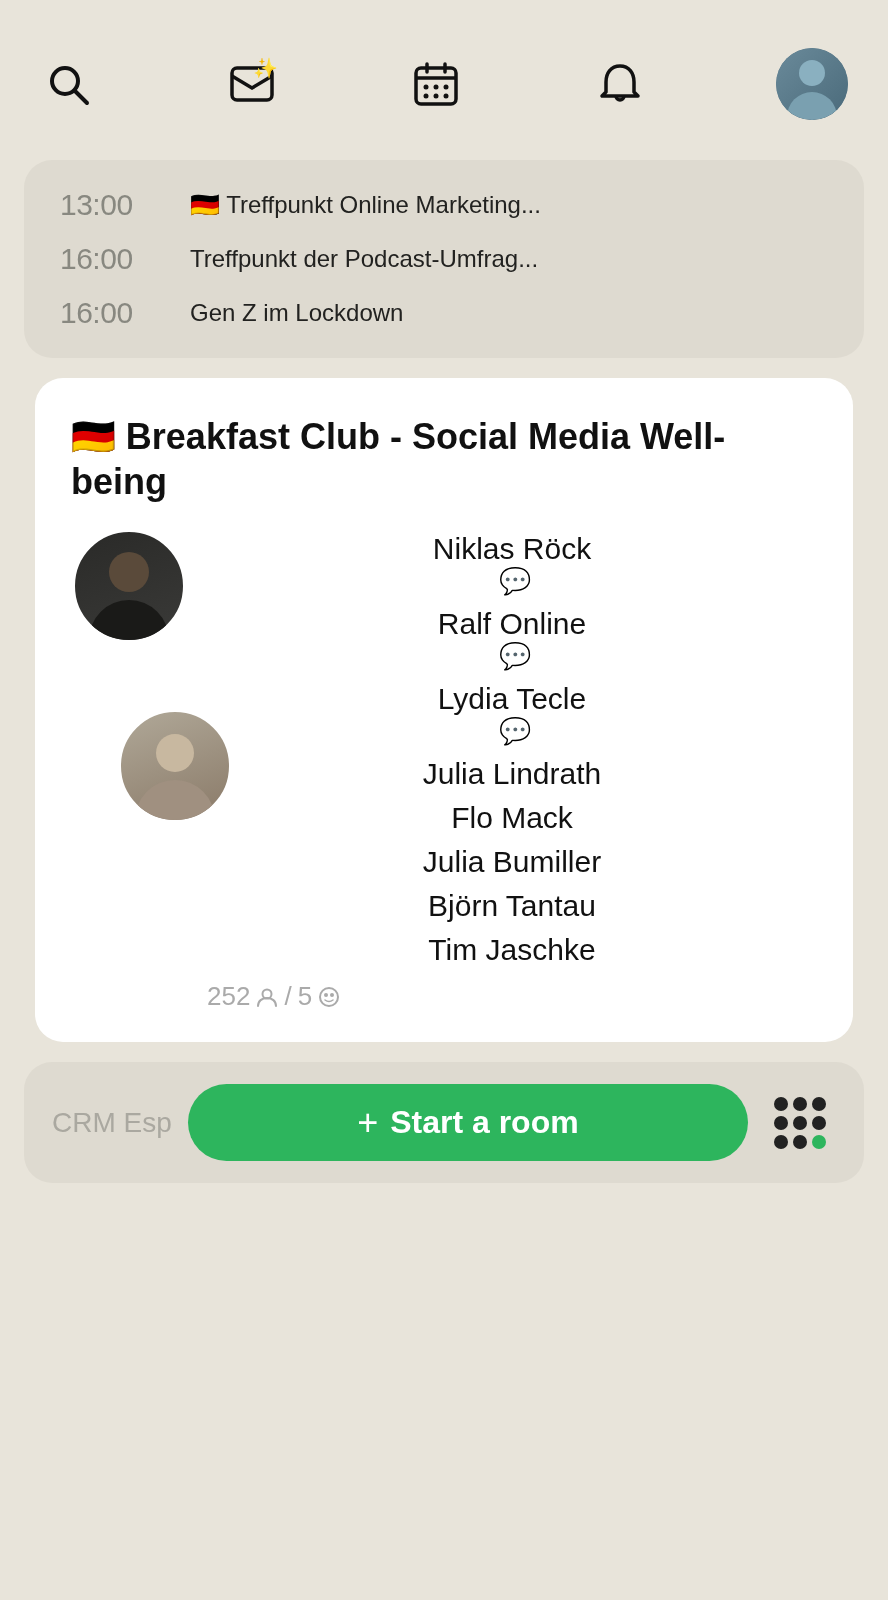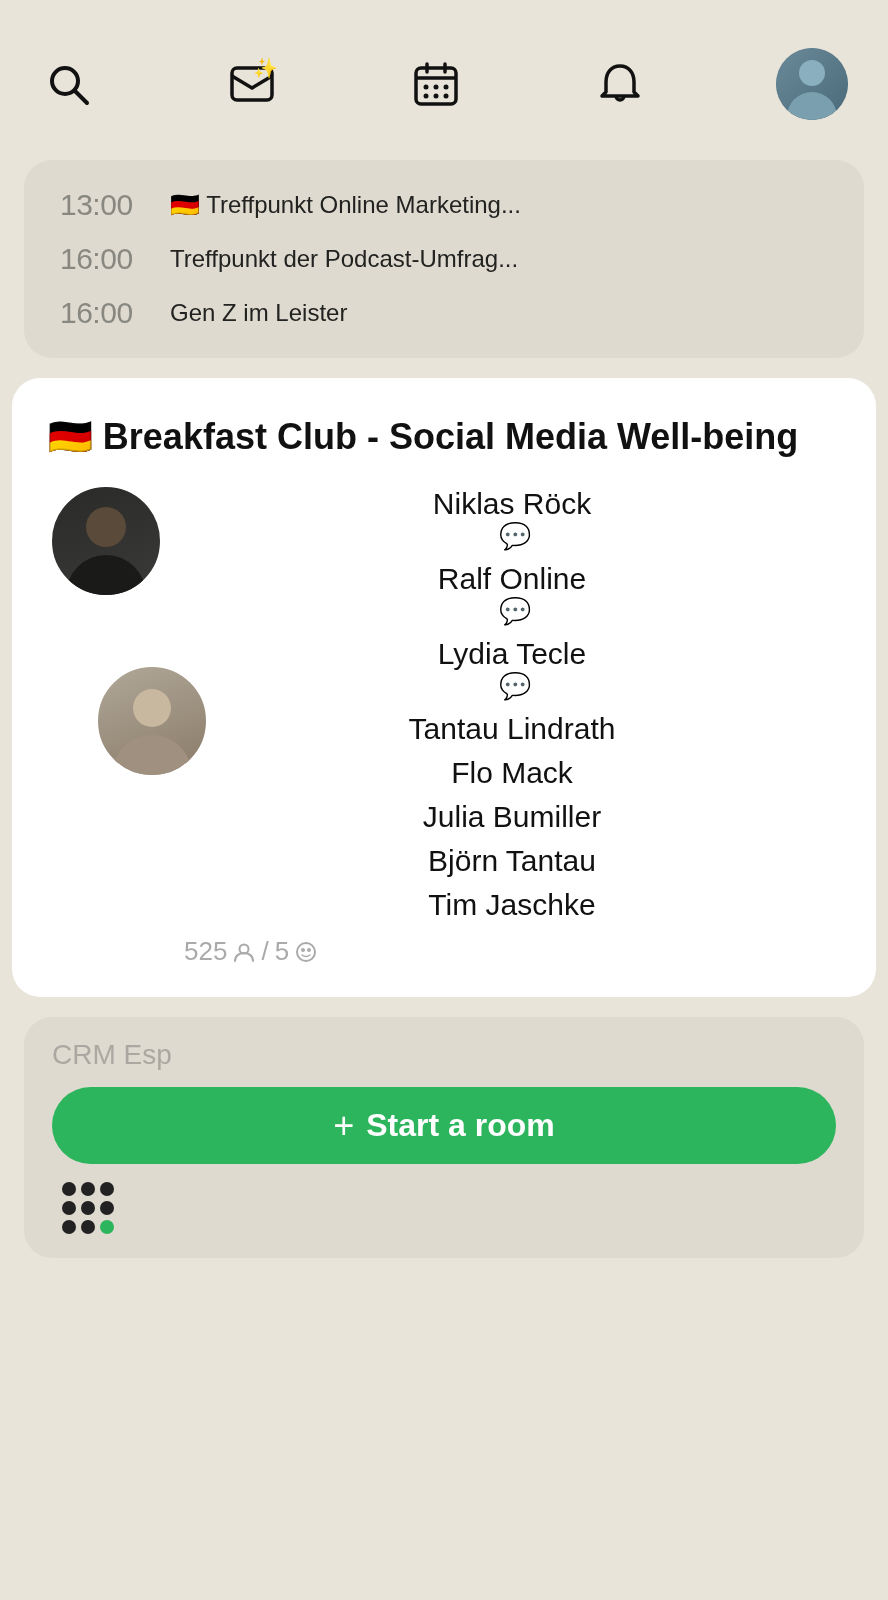--- a/index.html
+++ b/index.html
@@ -95,20 +95,21 @@
       background-color: #dedad0;
       border-radius: 28px;
       margin: 16px 24px;
       padding: 28px 36px;
     }
 
     .event-row {
       display: flex;
       align-items: center;
       margin-bottom: 20px;
+      gap: 20px;
     }
     .event-row:last-child {
       margin-bottom: 0;
     }
 
     .event-time {
       color: #888880;
       font-size: 30px;
       font-weight: 400;
       min-width: 110px;
@@ -119,21 +120,21 @@
       color: #222220;
       font-size: 24px;
       font-weight: 400;
       flex: 1;
     }
 
     
     .room-card {
       background-color: #ffffff;
       border-radius: 28px;
-      margin: 20px 12px;
+      margin: 20px 35px;
       padding: 36px 36px 30px 36px;
     }
 
     .room-title {
       font-size: 36px;
       font-weight: 700;
       color: #111;
       line-height: 1.25;
       margin-bottom: 24px;
     }
@@ -259,23 +260,23 @@
       font-size: 26px;
     }
 
     
     .bottom-bar {
       background-color: #dedad0;
       border-radius: 28px;
       margin: 20px 24px;
       padding: 22px 28px;
       display: flex;
+      align-items: center;
       gap: 16px;
       position: relative;
-      flex-direction: column;
     }
 
     .crm-text {
       color: #aaa8a0;
       font-size: 28px;
       font-weight: 400;
       min-width: 90px;
     }
 
     .start-room-btn {
@@ -389,21 +390,21 @@
       <span>🇩🇪</span>
       <span>Treffpunkt Online Marketing...</span>
     </span>
   </div>
   <div class="event-row">
     <span class="event-time">16:00</span>
     <span class="event-title">Treffpunkt der Podcast-Umfrag...</span>
   </div>
   <div class="event-row">
     <span class="event-time">16:00</span>
-    <span class="event-title">Gen Z im Leister</span>
+    <span class="event-title">Gen Z im Lockdown</span>
   </div>
 </section>
 
 <section class="room-card">
   <div class="room-title">
     <span>🇩🇪</span>
     <span>Breakfast Club - Social Media Well-being</span>
   </div>
 
   <div class="room-content">
@@ -420,37 +421,37 @@
       </div>
       <div class="member-row">
         <span class="member-name">Ralf Online</span>
         <span class="speaking-icon">💬</span>
       </div>
       <div class="member-row">
         <span class="member-name">Lydia Tecle</span>
         <span class="speaking-icon">💬</span>
       </div>
       <div class="member-row">
-        <span class="member-name">Tantau Lindrath</span>
+        <span class="member-name">Julia Lindrath</span>
       </div>
       <div class="member-row">
         <span class="member-name">Flo Mack</span>
       </div>
       <div class="member-row">
         <span class="member-name">Julia Bumiller</span>
       </div>
       <div class="member-row">
         <span class="member-name">Björn Tantau</span>
       </div>
       <div class="member-row">
         <span class="member-name">Tim Jaschke</span>
       </div>
 
       <div class="room-stats">
-        <span>525</span>
+        <span>252</span>
         <svg width="22" height="22" viewBox="0 0 22 22" fill="none">
           <circle cx="11" cy="8" r="4.5" stroke="#aaa" stroke-width="2"></circle>
           <path d="M2 20 C2 15 6 12 11 12 C16 12 20 15 20 20" stroke="#aaa" stroke-width="2" fill="none" stroke-linecap="round"></path>
         </svg>
         <span class="stats-separator">/</span>
         <span>5</span>
         <svg width="22" height="22" viewBox="0 0 22 22" fill="none">
           <circle cx="11" cy="11" r="9" stroke="#aaa" stroke-width="2"></circle>
           <circle cx="8" cy="9" r="2" fill="#aaa"></circle>
           <circle cx="14" cy="9" r="2" fill="#aaa"></circle>

